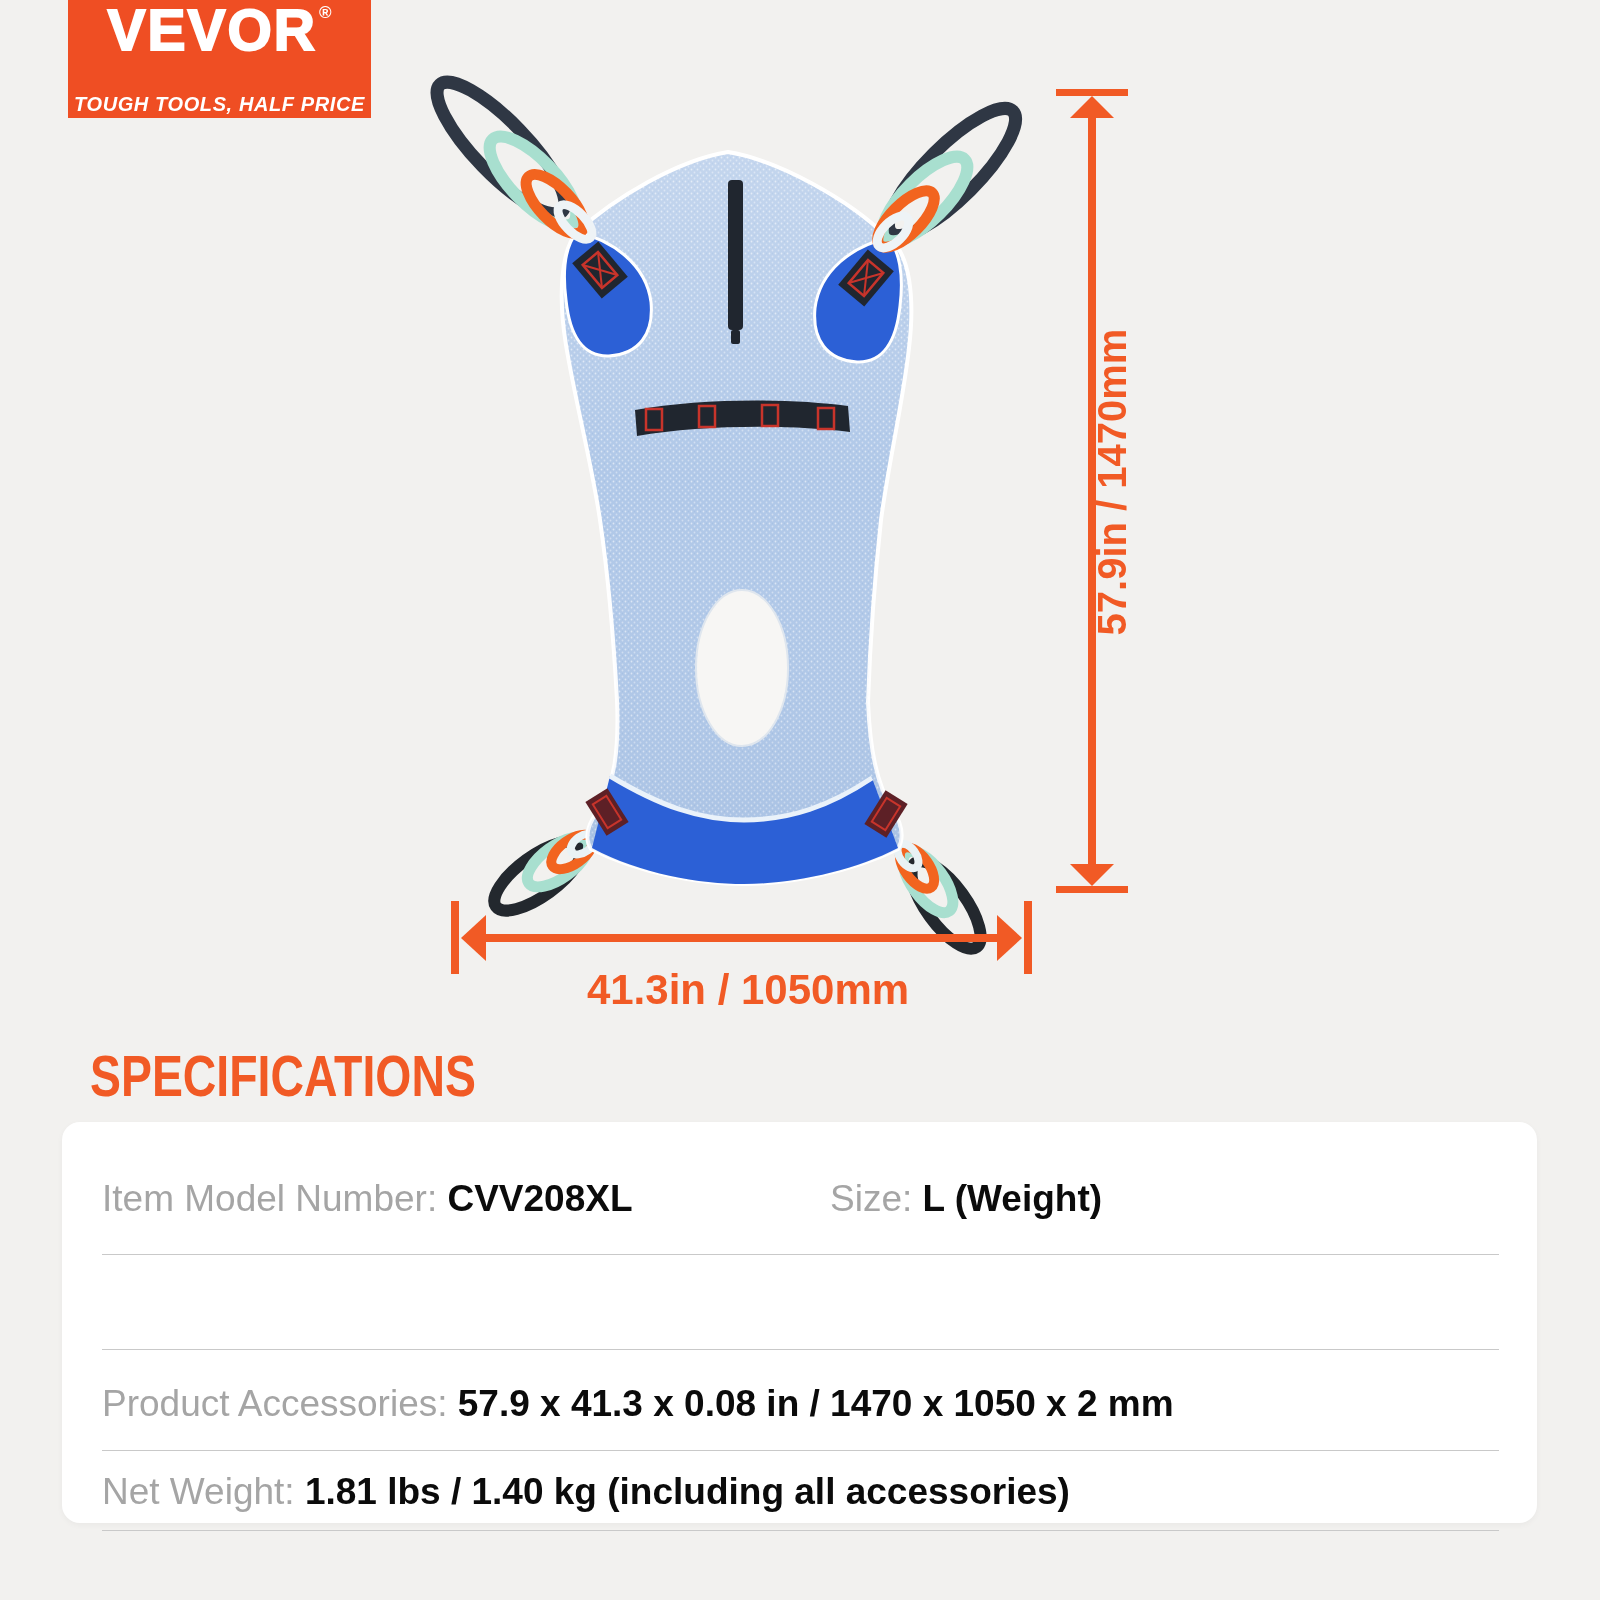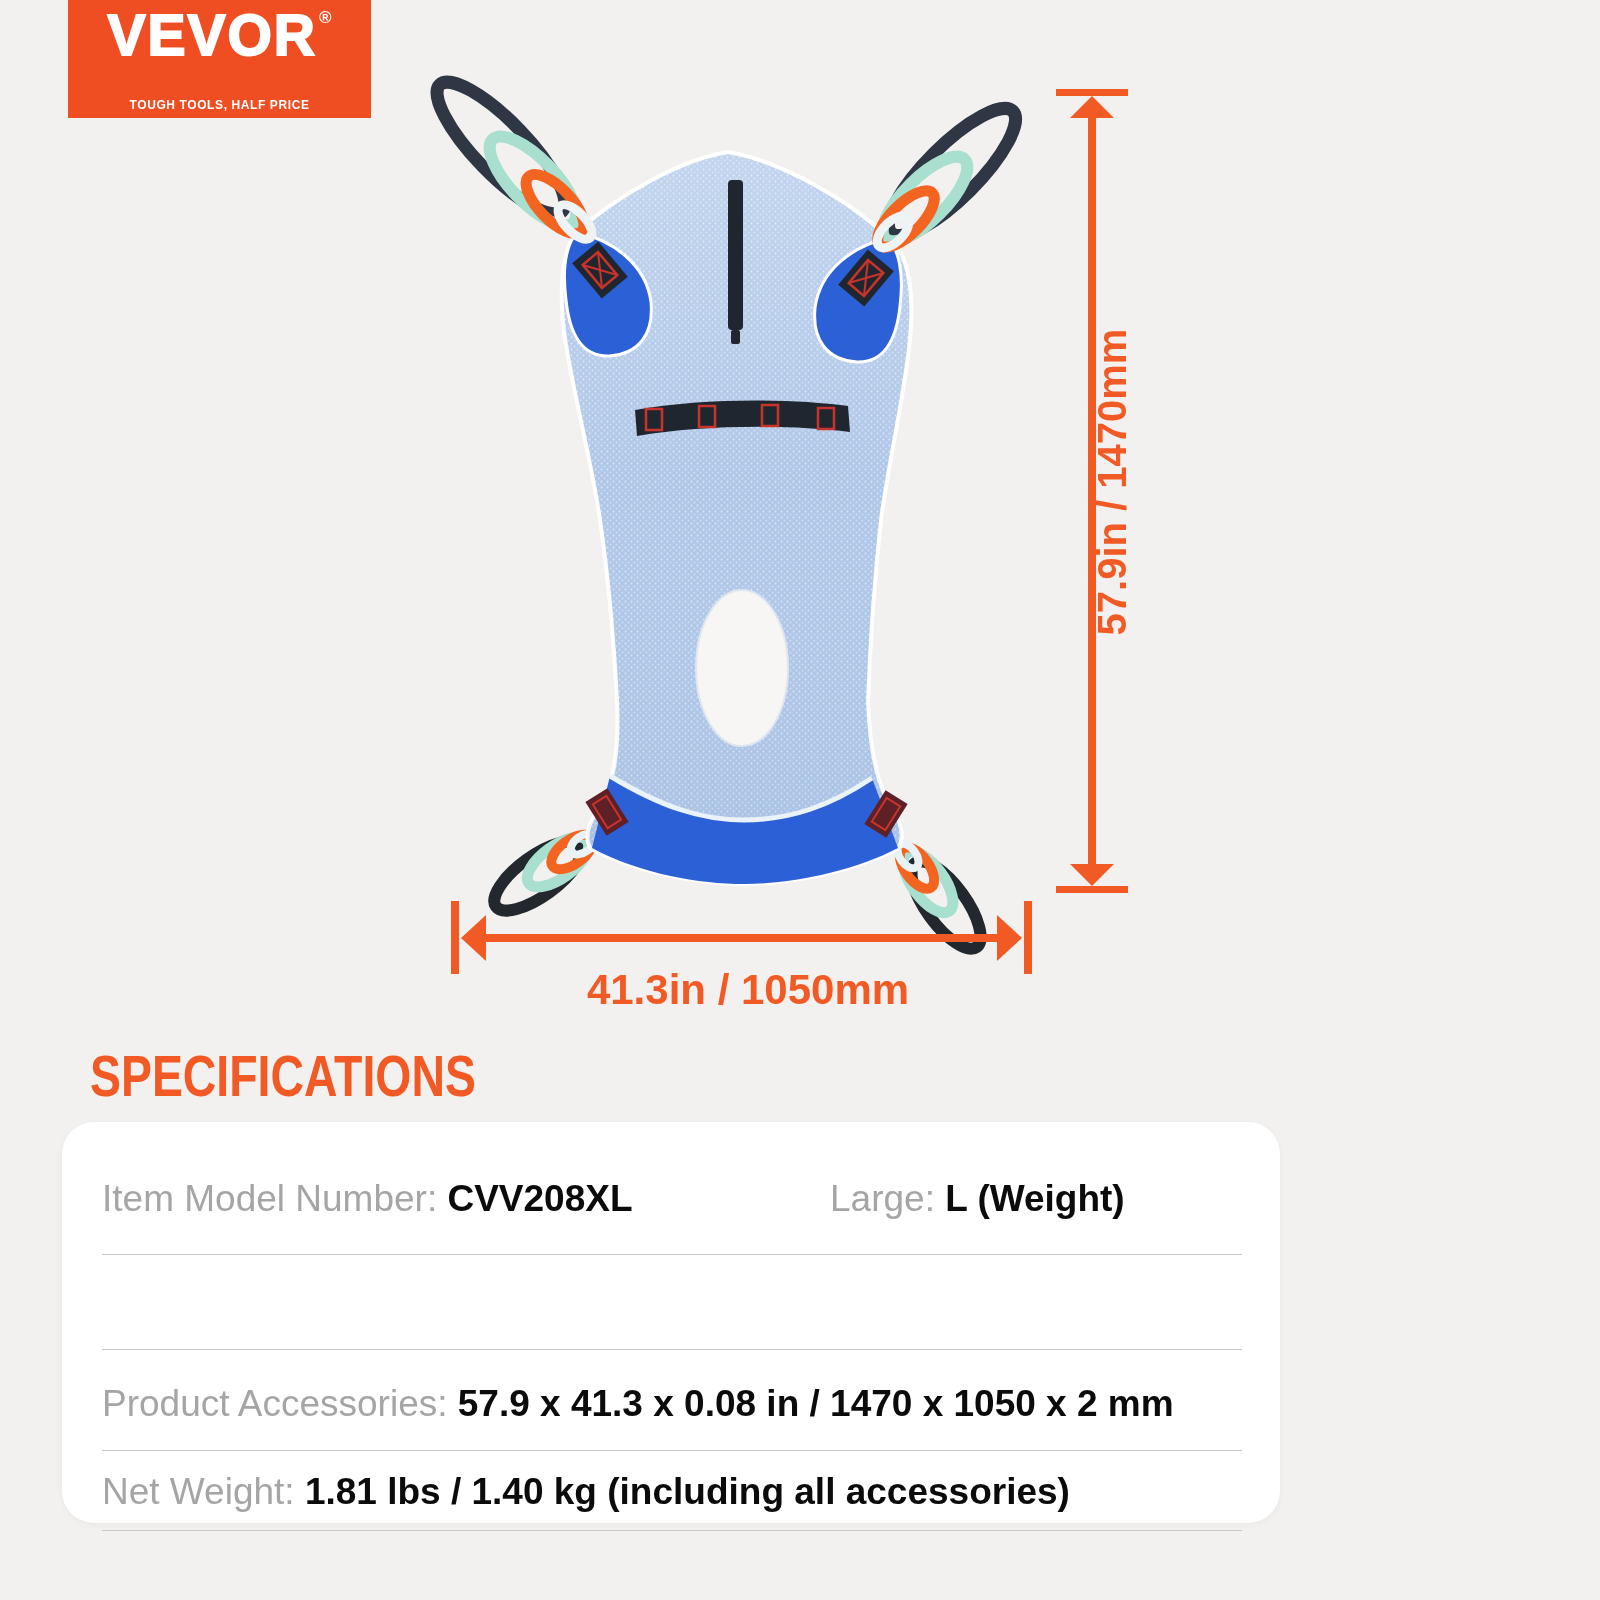--- a/index.html
+++ b/index.html
@@ -15,33 +15,33 @@
     display:flex;flex-direction:column;align-items:center;justify-content:center;
     color:#fff;
     gap:28px;
   }
   .logo-row{display:flex;align-items:flex-start;line-height:1;}
   .logo-text{
     font-size:57px;font-weight:bold;letter-spacing:2px;
     -webkit-text-stroke:2px #fff;
   }
   .logo-reg{font-size:17px;font-weight:bold;margin-top:2px;margin-left:2px;}
-  .logo-tag{font-size:12px;font-weight:bold;letter-spacing:0.6px;margin-top:6px;white-space:nowrap;}
+  .logo-tag{font-size:20px;font-weight:bold;letter-spacing:0.6px;margin-top:6px;white-space:nowrap;font-style:italic;}
   
   .product-svg{position:absolute;left:0;top:0;}
   
   .spec-heading{
     position:absolute;left:90px;top:1042px;
     font-size:58px;font-weight:bold;color:var(--accent,#f15a25);
     transform:scaleX(0.8);transform-origin:left center;
     letter-spacing:0px;white-space:nowrap;
   }
   .spec-card{
-    position:absolute;left:62px;top:1122px;width:1218px;height:401px;
-    background:#fff;border-radius:32px;
+    position:absolute;left:62px;top:1122px;width:1475px;height:401px;
+    background:#fff;border-radius:18px;
     box-shadow:0 2px 6px rgba(0,0,0,0.04);
   }
   .spec-row{
     display:flex;align-items:center;
     margin:0 38px 0 40px;
     border-bottom:1.5px solid #c9c9c9;
     font-size:37px;white-space:nowrap;
   }
   .spec-row .cell{padding-left:0;}
   .r1{height:110px;padding-top:22px;}
@@ -208,21 +208,21 @@
 
   <div class="spec-heading">SPECIFICATIONS</div>
 
   <div class="spec-card">
     <div class="spec-row r1">
       <div class="cell cell-a">
         <span class="spec-label">Item Model Number:</span>
         <span class="spec-value">CVV208XL</span>
       </div>
       <div class="cell">
-        <span class="spec-label">Large:</span>
+        <span class="spec-label">Size:</span>
         <span class="spec-value">L (Weight)</span>
       </div>
     </div>
     <div class="spec-row r2">
     </div>
     <div class="spec-row r3">
       <div class="cell">
         <span class="spec-label">Product Accessories:</span>
         <span class="spec-value">57.9 x 41.3 x 0.08 in / 1470 x 1050 x 2 mm</span>
       </div>

